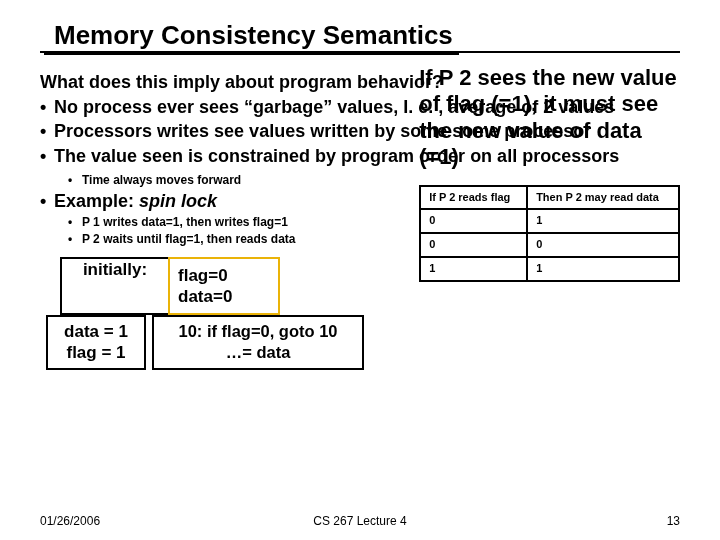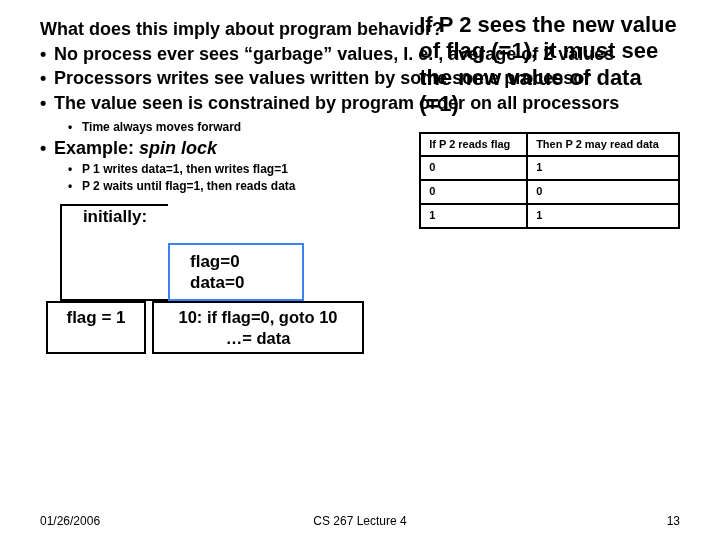--- a/index.html
+++ b/index.html
@@ -60,21 +60,21 @@
     margin-bottom: 14px;
   }
 
   .code-area {
     margin-top: 10px;
     font-size: 17px;
     font-weight: bold;
   }
   .init-row { display:flex; }
   .init-lbl { width: 98px; text-align:center; border: 2px solid #000; border-right:none; padding: 0 4px; margin-left: 20px; }
-  .init-val { width: 92px; border: 2px solid #3b82f6; padding: 6px 20px; text-align:left;margin-top:39px; }
+  .init-val { width: 92px; border: 2px solid #eab308; padding: 6px 8px; text-align:left; }
   .proc-row { display:flex; margin-top: 0; }
   .proc-lbl { text-align:center; padding: 4px 0 0 0; }
   .p1-lbl { width: 102px; margin-left: 20px; }
   .p2-lbl { width: 198px; }
   .code-row { display:flex; }
   .p1-code { width: 88px; border: 2px solid #000; text-align:center; padding: 4px 4px; margin-left: 6px; }
   .p2-code { width: 200px; border: 2px solid #000; text-align:center; padding: 4px 4px; margin-left:6px; font-size:16.5px;}
 
   table.truth {
     border-collapse: collapse;
@@ -99,20 +99,23 @@
     font-weight: normal;
     display: flex;
     justify-content: space-between;
   }
   .footer .mid { position:absolute; left:0; right:0; text-align:center; }
 </style>
 </head>
 <body>
 
 <div class="slide">
+  <div class="title-wrap">
+    <span class="title">Memory Consistency Semantics</span>
+  </div>
 
   <div class="content">
     <div class="q">What does this imply about program behavior?</div>
     <div class="b1"><span class="dot">•</span><span>No process ever sees “garbage” values, I. e. , average of 2 values</span></div>
     <div class="b1"><span class="dot">•</span><span>Processors writes see values written by some some processor</span></div>
     <div class="b1"><span class="dot">•</span><span>The value seen is constrained by program order on all processors</span></div>
 
     <div class="two-col">
       <div class="leftcol">
         <div class="sub"><span class="dot">•</span><span>Time always moves forward</span></div>
@@ -123,20 +126,21 @@
         <div class="code-area">
           <div class="init-row">
             <div class="init-lbl">initially:</div>
             <div class="init-val">
               <div>flag=0</div>
               <div>data=0</div>
             </div>
           </div>
           <div class="code-row">
             <div class="p1-code">
+              <div>data = 1</div>
               <div>flag = 1</div>
             </div>
             <div class="p2-code">
               <div>10: if flag=0, goto 10</div>
               <div>…= data</div>
             </div>
           </div>
         </div>
       </div>
 

